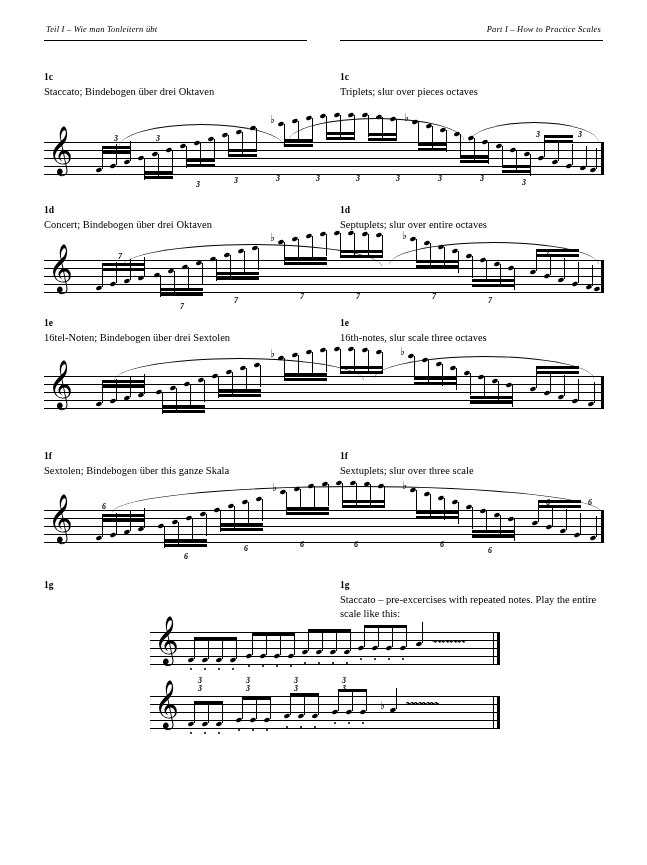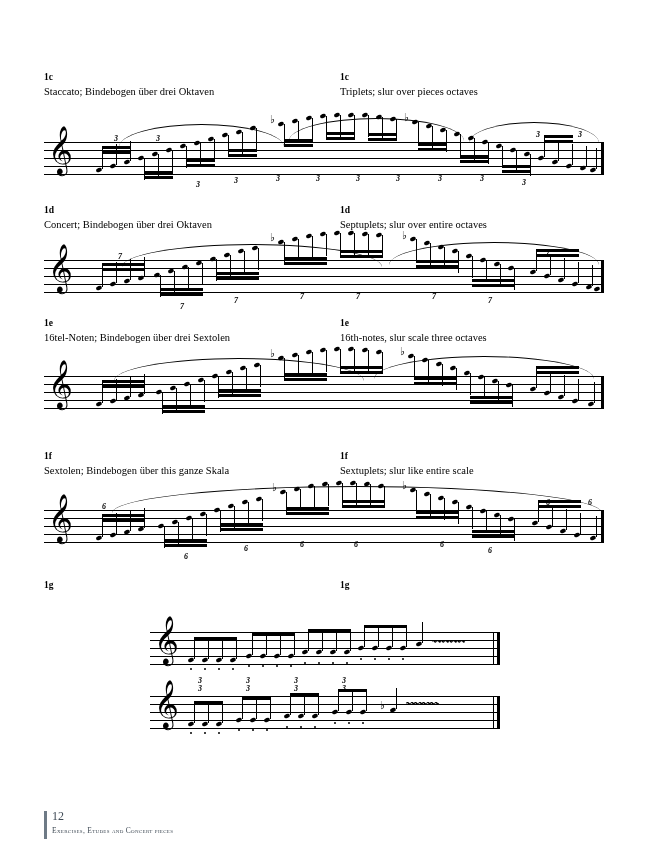--- a/index.html
+++ b/index.html
@@ -203,20 +203,26 @@
     font-variant: small-caps;
     letter-spacing: .3px;
     color: #3f4a55;
   }
 </style>
 </head>
 <body>
 
 <div class="page">
 
+  <div class="header">
+    <div class="head-text head-left">Teil I – Wie man Tonleitern übt</div>
+    <div class="rule-left"></div>
+    <div class="head-text head-right">Part I – How to Practice Scales</div>
+    <div class="rule-right"></div>
+  </div>
 
   <div class="caption col-left" style="top:70px;">
     <span class="num">1c</span>
     <span>Staccato; Bindebogen über drei Oktaven</span>
   </div>
   <div class="caption col-right" style="top:70px;">
     <span class="num">1c</span>
     <span>Triplets; slur over pieces octaves</span>
   </div>
 
@@ -599,21 +605,21 @@
         <div class="stem" style="left:550px; top:6px; height:21px;"></div>
     </div>
   </div>
 
   <div class="caption col-left" style="top:449px;">
     <span class="num">1f</span>
     <span>Sextolen; Bindebogen über this ganze Skala</span>
   </div>
   <div class="caption col-right" style="top:449px;">
     <span class="num">1f</span>
-    <span>Sextuplets; slur like entire scale</span>
+    <span>Sextuplets; slur over three scale</span>
   </div>
 
   <div class="system" style="top:490px; height:70px;">
     <div class="slur" style="left:68px; top:-4px; width:490px; height:26px;"></div>
 
     <div class="staff" style="top:20px;">
       <div class="ln"></div>
         <div class="ln"></div>
         <div class="ln"></div>
         <div class="ln"></div>
@@ -724,20 +730,21 @@
     <div class="tupnum" style="left:444px; top:56px;">6</div>
     <div class="tupnum" style="left:502px; top:8px;">6</div>
     <div class="tupnum" style="left:544px; top:8px;">6</div>
   </div>
 
   <div class="caption col-left" style="top:578px;">
     <span class="num">1g</span>
   </div>
   <div class="caption col-right" style="top:578px;">
     <span class="num">1g</span>
+    <span>Staccato – pre-excercises with repeated notes. Play the entire scale like this:</span>
   </div>
 
   <div class="system" style="left:150px; top:624px; width:350px; height:46px;">
     <div class="staff" style="top:8px; width:350px;">
       <div class="ln" style="width:350px;"></div>
         <div class="ln" style="width:350px;"></div>
         <div class="ln" style="width:350px;"></div>
         <div class="ln" style="width:350px;"></div>
         <div class="ln" style="width:350px;"></div>
       <div class="clef">𝄞</div>
@@ -873,19 +880,14 @@
     <div class="tupnum" style="left:192px; top:-2px;">3</div>
   </div>
 
   <div class="system" style="left:150px; top:676px; width:350px; height:12px;">
     <div class="tupnum" style="left:48px; top:0px;">3</div>
     <div class="tupnum" style="left:96px; top:0px;">3</div>
     <div class="tupnum" style="left:144px; top:0px;">3</div>
     <div class="tupnum" style="left:192px; top:0px;">3</div>
   </div>
 
-  <div class="footer">
-    <div class="bar"></div>
-    <div class="pagenum">12</div>
-    <div class="foot-text">Exercises, Etudes and Concert pieces</div>
-  </div>
 
 </div>
 
 </body></html>

